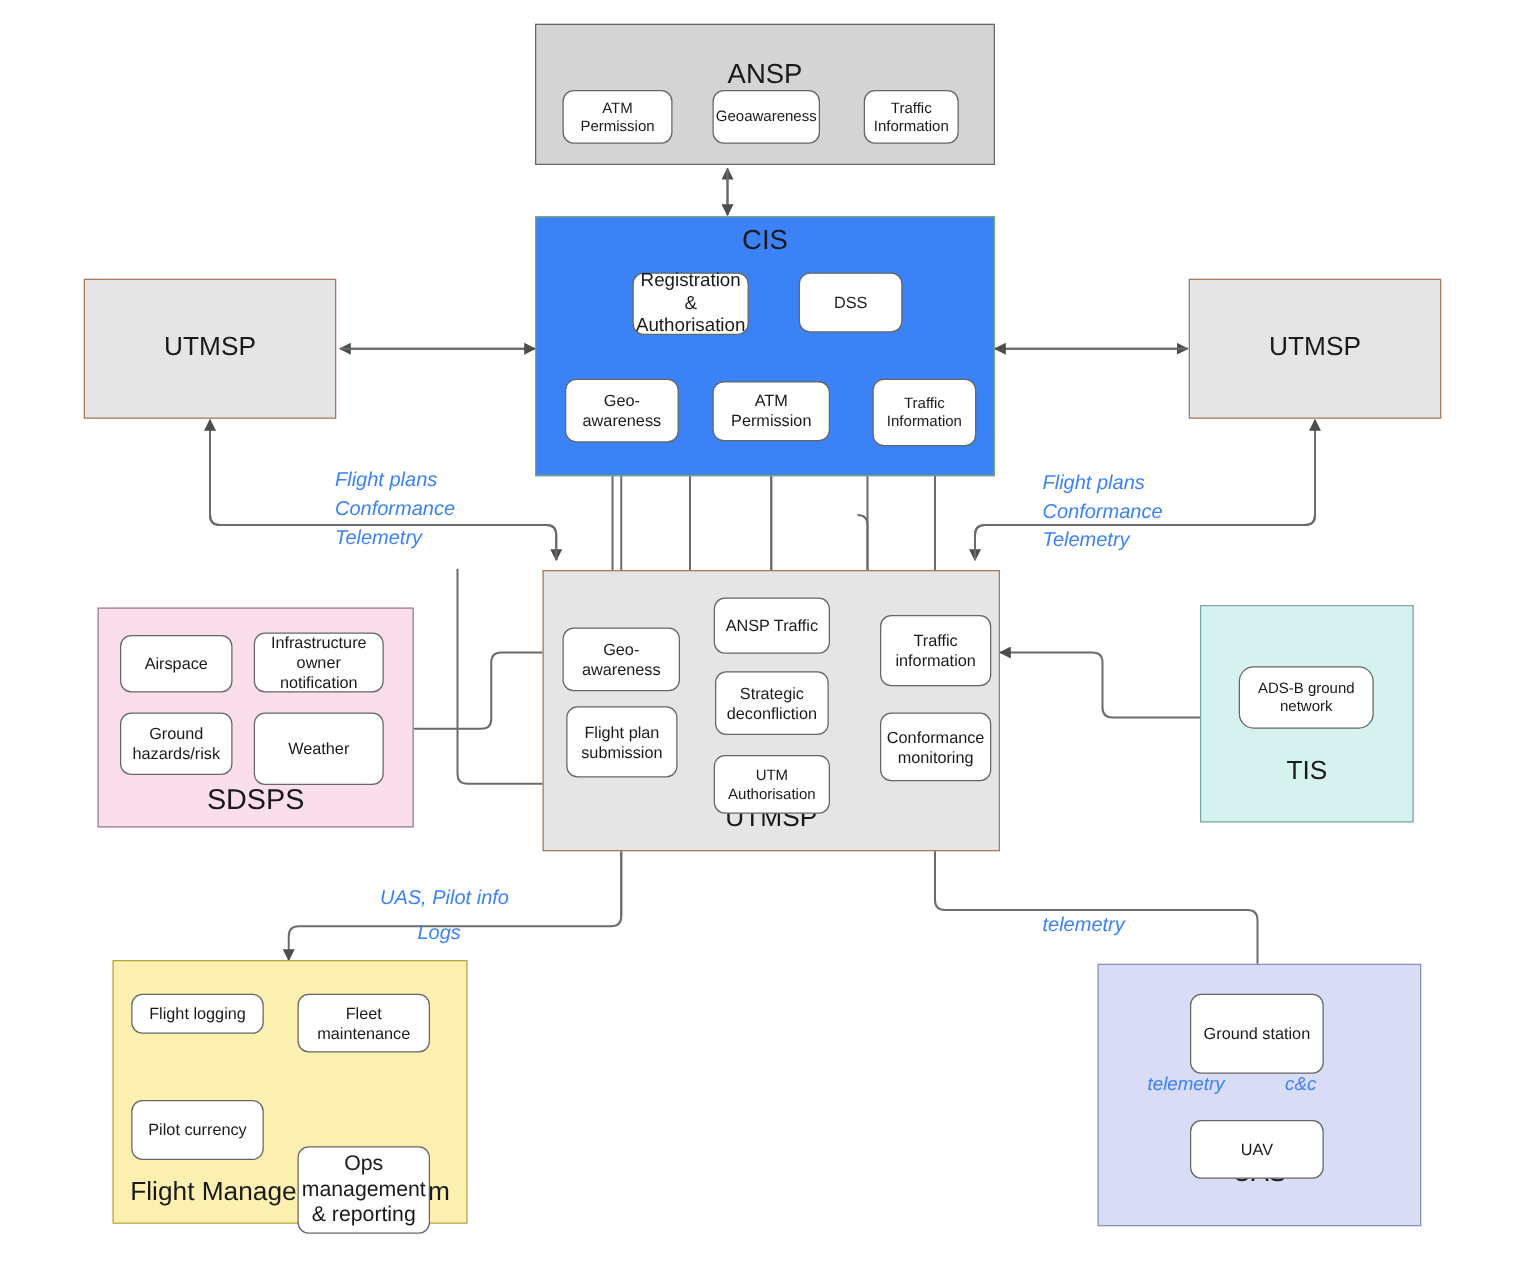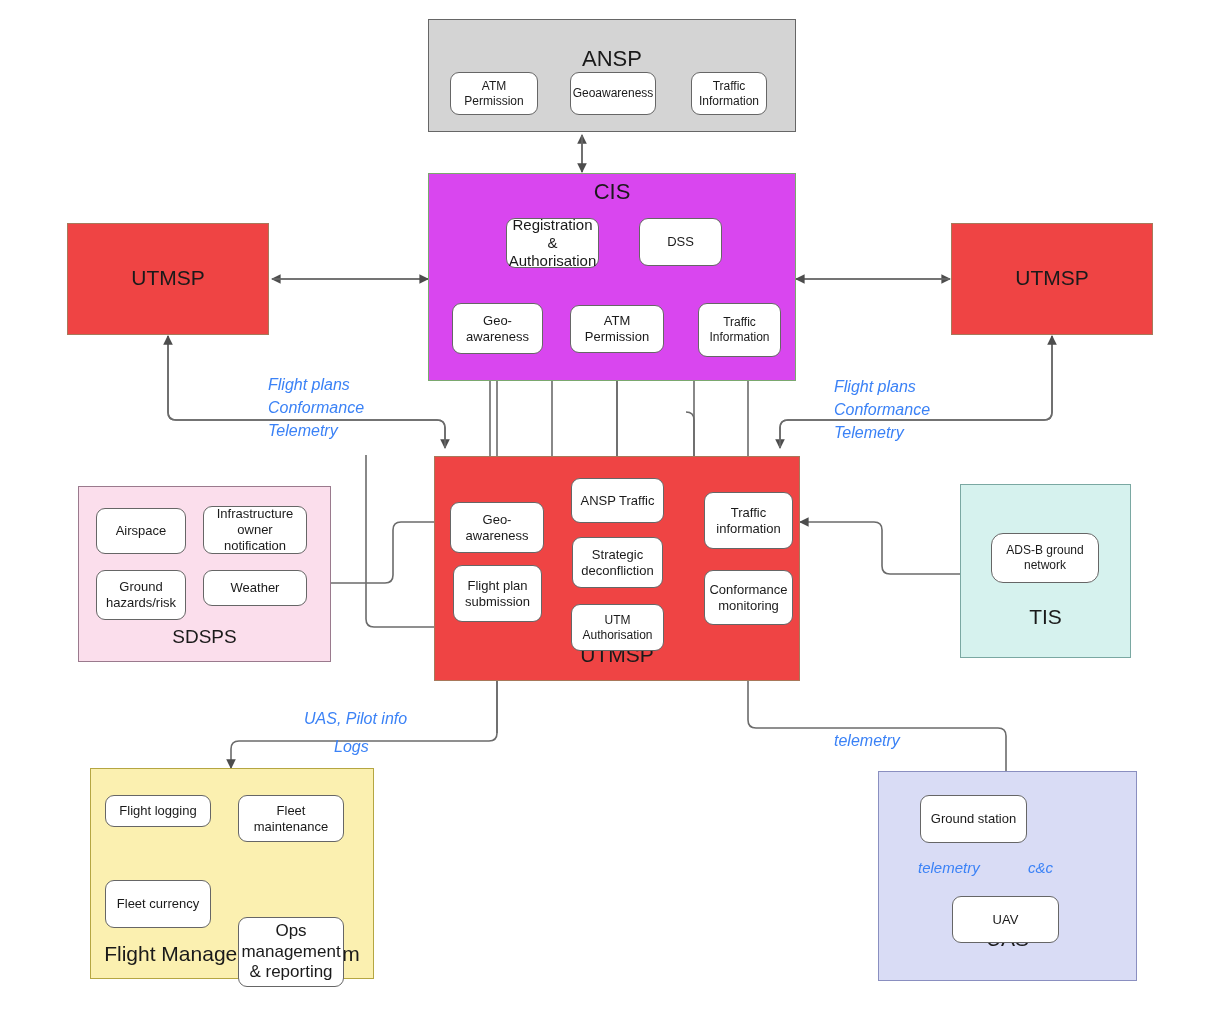--- a/index.html
+++ b/index.html
@@ -59,22 +59,22 @@
   .edge-label {
     position: absolute;
     font-style: italic;
     color: #3b82f6;
     white-space: nowrap;
     z-index: 4;
     background: transparent;
   }
   
   .g-ansp  { background: #d4d4d4; }
-  .g-cis   { background: #d946ef; }
-  .g-utmsp { background: #ef4444; padding-left: 13px; }
+  .g-cis   { background: #3b82f6; }
+  .g-utmsp { background: #e5e5e5; padding-left: 13px; }
   .g-sdsps { background: #fbdeec; }
   .g-tis   { background: #d6f2ee; }
   .g-fms   { background: #fbf0b0; }
   .g-uas   { background: #d9dcf5; }
   .b-yellow { border-color: #b5a642; }
   .b-pink   { border-color: #9a7a8d; }
   .b-teal   { border-color: #7aa8a2; }
   .b-blue   { border-color: #8a8fc0; }
   .b-orange { border-color: #a8785a; }
   .b-green  { border-color: #7aa86e; }
@@ -184,46 +184,46 @@
   </div>
   <div class="node" style="left:450px; top:502px; width:94px; height:51px; font-size:13px;">Geo-awareness</div>
   <div class="node" style="left:453px; top:565px; width:89px; height:57px; font-size:13px;">Flight plan submission</div>
   <div class="node" style="left:571px; top:478px; width:93px; height:45px; font-size:13px;">ANSP Traffic</div>
   <div class="node" style="left:572px; top:537px; width:91px; height:51px; font-size:13px;">Strategic deconfliction</div>
   <div class="node" style="left:571px; top:604px; width:93px; height:47px; font-size:12px;">UTM Authorisation</div>
   <div class="node" style="left:704px; top:492px; width:89px; height:57px; font-size:13px;">Traffic information</div>
   <div class="node" style="left:704px; top:570px; width:89px; height:55px; font-size:13px;">Conformance monitoring</div>
 
   <div class="group g-sdsps b-pink" style="left:78px; top:486px; width:253px; height:176px;">
-    <div class="group-title" style="top:139px; font-size:19px;">SDSPS</div>
+    <div class="group-title" style="top:139px; font-size:23px;">SDSPS</div>
   </div>
   <div class="node" style="left:96px; top:508px; width:90px; height:46px; font-size:13px;">Airspace</div>
   <div class="node" style="left:203px; top:506px; width:104px; height:48px; font-size:13px;">Infrastructure owner notification</div>
   <div class="node" style="left:96px; top:570px; width:90px; height:50px; font-size:13px;">Ground hazards/risk</div>
-  <div class="node" style="left:203px; top:570px; width:104px; height:36px; font-size:13px;">Weather</div>
+  <div class="node" style="left:203px; top:570px; width:104px; height:58px; font-size:13px;">Weather</div>
 
   <div class="group g-tis b-teal" style="left:960px; top:484px; width:171px; height:174px;">
     <div class="group-title" style="top:120px; font-size:21px;">TIS</div>
   </div>
   <div class="node" style="left:991px; top:533px; width:108px; height:50px; font-size:12px;border-radius:12px;">ADS-B ground network</div>
 
   <div class="edge-label" style="left:304px; top:710px; font-size:16px;">UAS, Pilot info</div>
   <div class="edge-label" style="left:334px; top:738px; font-size:16px;text-align:right;">Logs</div>
 
   <div class="edge-label" style="left:834px; top:732px; font-size:16px;">telemetry</div>
 
   <div class="group g-fms b-yellow" style="left:90px; top:768px; width:284px; height:211px;">
     <div class="group-title" style="top:173px; font-size:21px;">Flight Management System</div>
   </div>
   <div class="node" style="left:105px; top:795px; width:106px; height:32px; font-size:13px;">Flight logging</div>
   <div class="node" style="left:238px; top:795px; width:106px; height:47px; font-size:13px;">Fleet maintenance</div>
-  <div class="node" style="left:105px; top:880px; width:106px; height:48px; font-size:13px;">Fleet currency</div>
+  <div class="node" style="left:105px; top:880px; width:106px; height:48px; font-size:13px;">Pilot currency</div>
   <div class="node" style="left:238px; top:917px; width:106px; height:70px; font-size:17px;">Ops management &amp; reporting</div>
 
   <div class="group g-uas b-blue" style="left:878px; top:771px; width:259px; height:210px;">
     <div class="group-title" style="top:155px; font-size:21px;">UAS</div>
   </div>
-  <div class="node" style="left:920px; top:795px; width:107px; height:48px; font-size:13px;">Ground station</div>
+  <div class="node" style="left:952px; top:795px; width:107px; height:64px; font-size:13px;">Ground station</div>
   <div class="node" style="left:952px; top:896px; width:107px; height:47px; font-size:13px;">UAV</div>
   <div class="edge-label" style="left:918px; top:859px; font-size:15px;">telemetry</div>
   <div class="edge-label" style="left:1028px; top:859px; font-size:15px;">c&amp;c</div>
 
 </div>
 
 </body></html>

